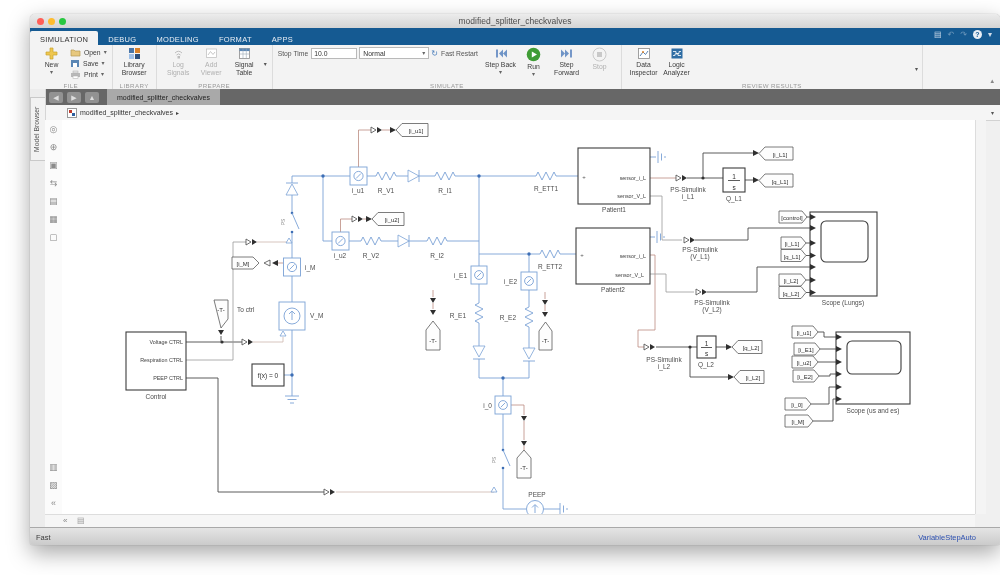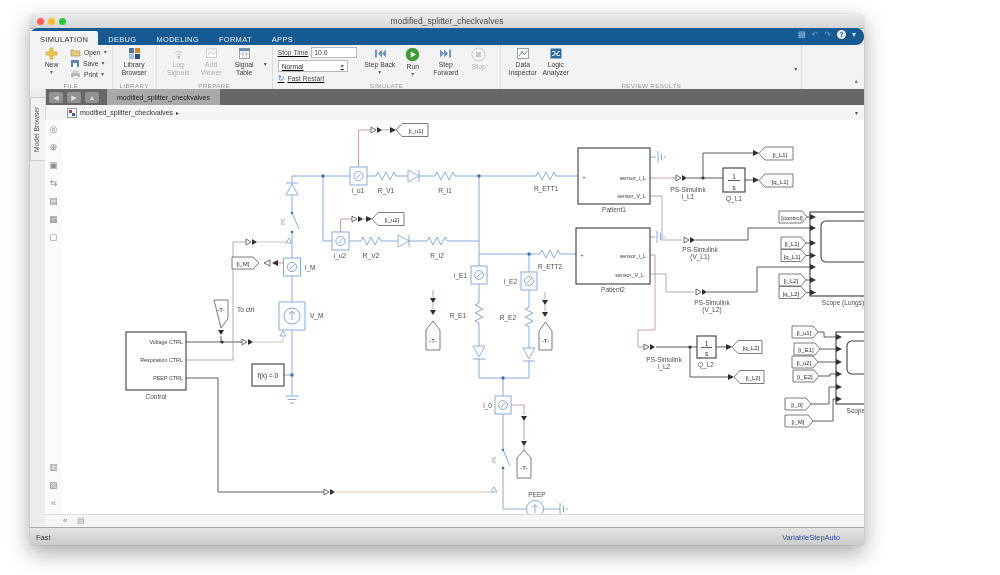--- a/index.html
+++ b/index.html
@@ -1,43 +1,43 @@
 <!DOCTYPE html>
 <html><head>
 <meta charset="utf-8">
 <style>
   html,body{margin:0;padding:0;background:#fff;font-family:"Liberation Sans",sans-serif;}
   .page{position:relative;width:1000px;height:575px;background:#fff;overflow:hidden;}
-  .window{position:absolute;left:30px;top:14px;width:834px;height:531px;background:#f0f0f0;
+  .window{position:absolute;left:30px;top:14px;width:970px;height:531px;background:#f0f0f0;
           border-radius:5px 5px 3px 3px;box-shadow:0 8px 22px rgba(0,0,0,.35), 0 0 1px rgba(0,0,0,.4);overflow:hidden;}
   
   .titlebar{position:absolute;left:0;top:0;width:100%;height:14px;background:linear-gradient(#ececec,#d4d4d4);
             border-bottom:1px solid #b6b6b6;}
   .tl{position:absolute;top:4px;width:7px;height:7px;border-radius:50%;}
   .tl.r{left:7px;background:#ff5f57;}.tl.y{left:18px;background:#febc2e;}.tl.g{left:29px;background:#28c840;}
   .wtitle{position:absolute;left:0;right:0;top:2px;text-align:center;font-size:8.5px;color:#4c4c4c;}
   
-  .ribbontabs{position:absolute;left:0;top:14px;width:100%;height:17px;background:#155a92;border-radius:8px;}
+  .ribbontabs{position:absolute;left:0;top:14px;width:100%;height:17px;background:#155a92;}
   .rtab{display:inline-block;padding:4px 10px 3px;font-size:7.5px;color:#e8eef5;letter-spacing:.3px;cursor:default;}
   .rtab.active{background:#f3f3f3;color:#333;border-radius:2px 2px 0 0;}
   .qa{position:absolute;right:8px;top:2px;display:flex;gap:6px;align-items:center;font-size:8px;color:#cfdcea;}
   .qa .help{width:9px;height:9px;border-radius:50%;background:#e8eef5;color:#155a92;font-size:7px;font-weight:bold;
             text-align:center;line-height:9px;}
   .qa .dim{opacity:.45;}
   
   .toolstrip{position:absolute;left:0;top:31px;width:100%;height:44px;background:#f3f3f3;border-bottom:1px solid #cfcfcf;display:flex;}
   .grp{position:relative;border-right:1px solid #dcdcdc;padding:2px 5px 9px 5px;display:flex;align-items:flex-start;}
   .grp .gl{position:absolute;bottom:0px;left:0;right:0;text-align:center;font-size:6.2px;color:#9a9a9a;letter-spacing:.4px;}
   .bigbtn{width:33px;display:flex;flex-direction:column;align-items:center;gap:1px;font-size:6.8px;color:#3c3c3c;text-align:center;line-height:1.15;}
   .bigbtn.gray{color:#b0b0b0;}
   .car{font-size:6px;color:#666;line-height:4px;}
   .smrows{display:flex;flex-direction:column;gap:1px;margin-left:2px;}
   .smrow{display:flex;align-items:center;gap:3px;font-size:6.8px;color:#3c3c3c;height:10px;}
   .grpcar{align-self:center;margin-left:3px;font-size:6px;color:#555;}
-  .simcol{display:flex;flex-direction:column;gap:2px;margin-right:6px;text-decoration:underline;}
+  .simcol{display:flex;flex-direction:row;gap:2px;margin-right:6px;}
   .strow{display:flex;align-items:center;gap:3px;font-size:6.8px;color:#555;}
   .stinput{width:40px;height:9px;font-size:6.8px;border:1px solid #b9b9b9;background:#fff;color:#333;padding:0 2px;}
   .seldiv{width:62px;height:10px;border:1px solid #b9b9b9;background:#fff;font-size:6.8px;color:#333;
           display:flex;align-items:center;justify-content:space-between;padding:0 3px;}
   .frrow{display:flex;align-items:center;gap:3px;font-size:6.8px;color:#555;}
   .frglyph{color:#4f81bd;font-size:8px;}
   
   .docbar{position:absolute;left:15px;top:75px;right:0;height:16px;background:#676767;display:flex;align-items:center;}
   .navbtn{width:14px;height:11px;background:#929292;border-radius:2px;margin-left:4px;color:#dedede;font-size:7px;
           text-align:center;line-height:11px;}

